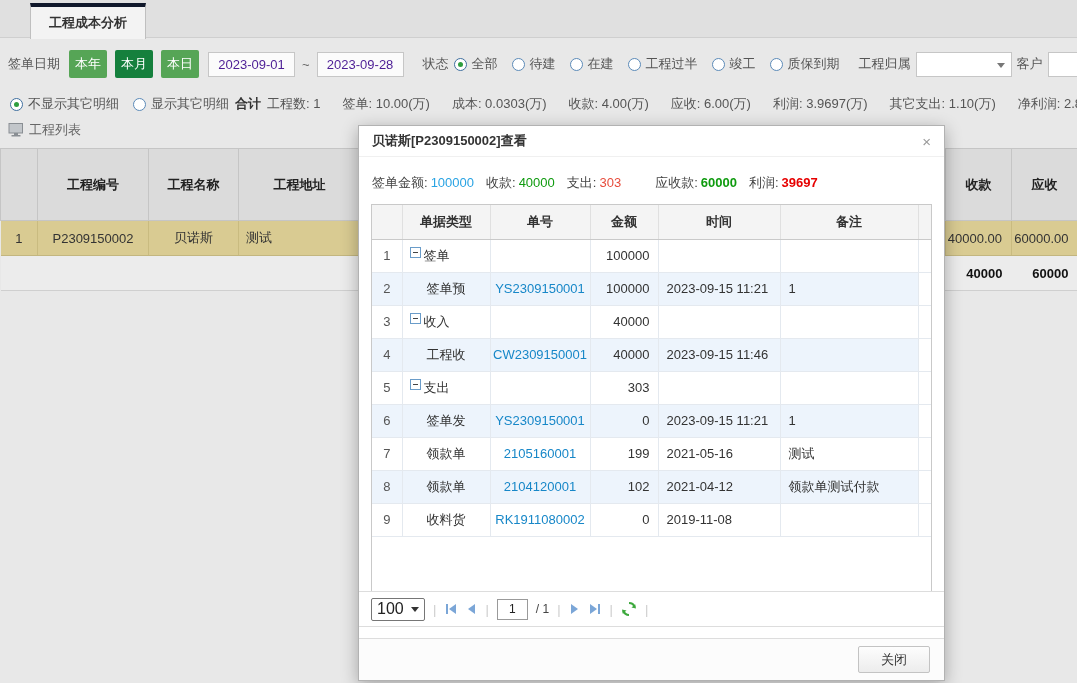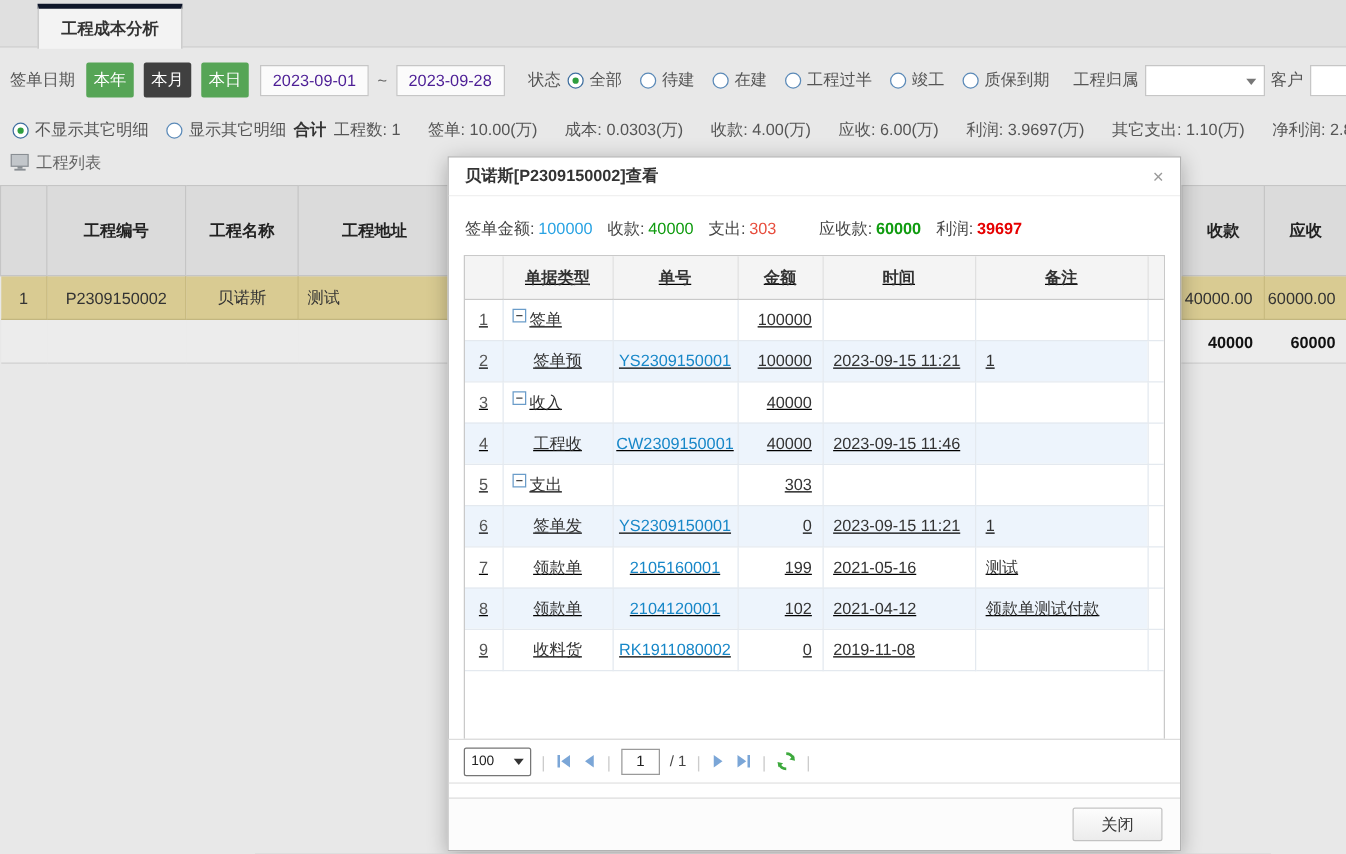--- a/index.html
+++ b/index.html
@@ -52,41 +52,41 @@
   
   .modal { position:absolute; left:358px; top:125px; width:587px; height:556px; background:#fff;
            border:1px solid #b2b2b2; box-shadow:0 4px 16px rgba(0,0,0,.3); display:flex; flex-direction:column; }
   .modal-title-bar { height:31px; flex:none; display:flex; align-items:center; padding:0 13px; font-size:13px; font-weight:bold; color:#333; border-bottom:1px solid #f0f0f0; }
   .modal-close { margin-left:auto; font-size:15px; font-weight:normal; color:#9a9a9a; cursor:pointer; line-height:1; }
   .modal-stats { flex:none; height:47px; display:flex; align-items:center; padding:4px 13px 0; font-size:13px; color:#444; }
   .mstat { margin-right:12px; white-space:nowrap; }
   .mstat.gap { margin-left:22px; }
   .mstat .v { margin-left:3px; }
 
-  .mtable-wrap { flex:none; margin:0 12px; height:388px; border:1px solid #c9c9c9; background:#fff; overflow:hidden;text-decoration:underline; }
+  .mtable-wrap { flex:none; margin:0 12px; height:388px; border:1px solid #c9c9c9; background:#fff; overflow:hidden; }
   .mtable { width:100%; border-collapse:collapse; table-layout:fixed; font-size:13px; color:#333; }
   .mtable th { height:34px; background:#f4f4f4; border-bottom:1px solid #c9c9c9; border-right:1px solid #e0e0e0; font-weight:bold; color:#333; text-align:center; }
   .mtable th:last-child { border-right:none; }
   .mtable td { height:33px; border-bottom:1px solid #e4e9ef; border-right:1px solid #e4e9ef; background:#fff; }
   .mtable td:last-child { border-right:none; }
   .mtable tr.alt td { background:#edf4fc; }
   .mtable td.gut, .mtable tr.alt td.gut { background:#fff; }
   td.c { text-align:center; }
   td.r { text-align:right; padding-right:8px; }
   td.l { text-align:left; padding-left:8px; }
   td.numcell { color:#555; }
   .type-p { text-align:left; padding-left:7px; }
   .type-c { text-align:center; }
   .tree-ico { display:inline-block; width:11px; height:11px; border:1px solid #6a9cc9; background:#fff; position:relative; vertical-align:2px; margin-right:3px; cursor:pointer; }
   .tree-ico::after { content:""; position:absolute; left:2px; right:2px; top:4px; height:1px; background:#444; }
 
   
   .pager { flex:none; height:36px; border-top:1px solid #ddd; border-bottom:1px solid #ddd; margin-top:-1px;
            display:flex; align-items:center; padding:0 12px; gap:8px; font-size:13px; color:#555; background:#fff; }
-  .psel { display:inline-flex; align-items:center; justify-content:space-between; width:54px; height:23px; padding:0 5px; border:1px solid #767676; border-radius:2px; background:#fff; font-size:11px; color:#222; cursor:pointer; }
+  .psel { display:inline-flex; align-items:center; justify-content:space-between; width:54px; height:23px; padding:0 5px; border:1px solid #767676; border-radius:2px; background:#fff; font-size:16px; color:#222; cursor:pointer; }
   .psel .caret { width:0; height:0; border-left:4px solid transparent; border-right:4px solid transparent; border-top:5px solid #333; }
   .psep { color:#ccc; }
   .pico { display:inline-flex; align-items:center; gap:1px; cursor:pointer; padding:0 2px; }
   .tri-l { width:0; height:0; border-top:5px solid transparent; border-bottom:5px solid transparent; border-right:7px solid #7ba6d7; }
   .tri-r { width:0; height:0; border-top:5px solid transparent; border-bottom:5px solid transparent; border-left:7px solid #7ba6d7; }
   .vbar { width:2px; height:10px; background:#7ba6d7; }
   .pinput { display:inline-block; width:31px; height:21px; line-height:19px; border:1px solid #9a9a9a; background:#fff; text-align:center; font-size:12px; color:#222; }
   .ptotal { font-size:12px; color:#444; }
   .refresh { display:inline-flex; cursor:pointer; }
   .pinfo { margin-left:auto; font-size:12.5px; color:#444; }
@@ -103,21 +103,21 @@
   <div class="tabbar">
     <div class="tab">
       <span>工程成本分析</span>
     </div>
   </div>
 
   <div class="frow1">
     <span class="lbl">签单日期</span>
     <span class="qwrap" id="quickBtns">
         <button class="qbtn" style="background: rgb(86, 165, 86);">本年</button>
-        <button class="qbtn" style="background: #404040; text-align: right;">本月</button>
+        <button class="qbtn" style="background: #15803d; text-align: right;">本月</button>
         <button class="qbtn" style="background: rgb(86, 165, 86);">本日</button>
       </span>
     <span class="datebox">2023-09-01</span>
     <span class="tilde">~</span>
     <span class="datebox">2023-09-28</span>
     <span class="lbl gap-l">状态</span>
     <span class="radio-group" id="statusRadios">
         <span class="radio-item">
           <span class="radio sel"></span>
           <span>全部</span>

